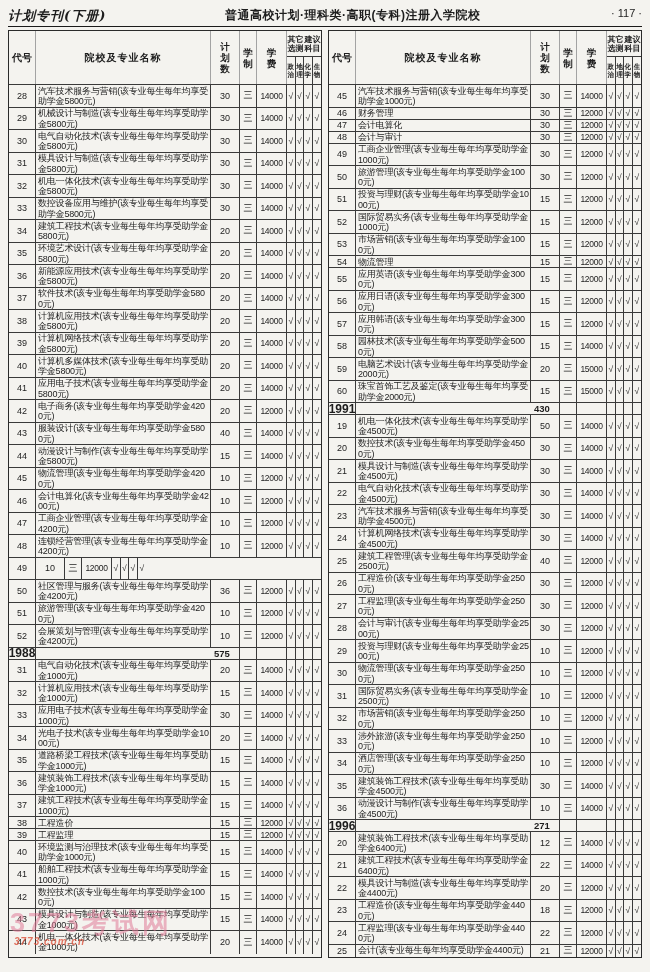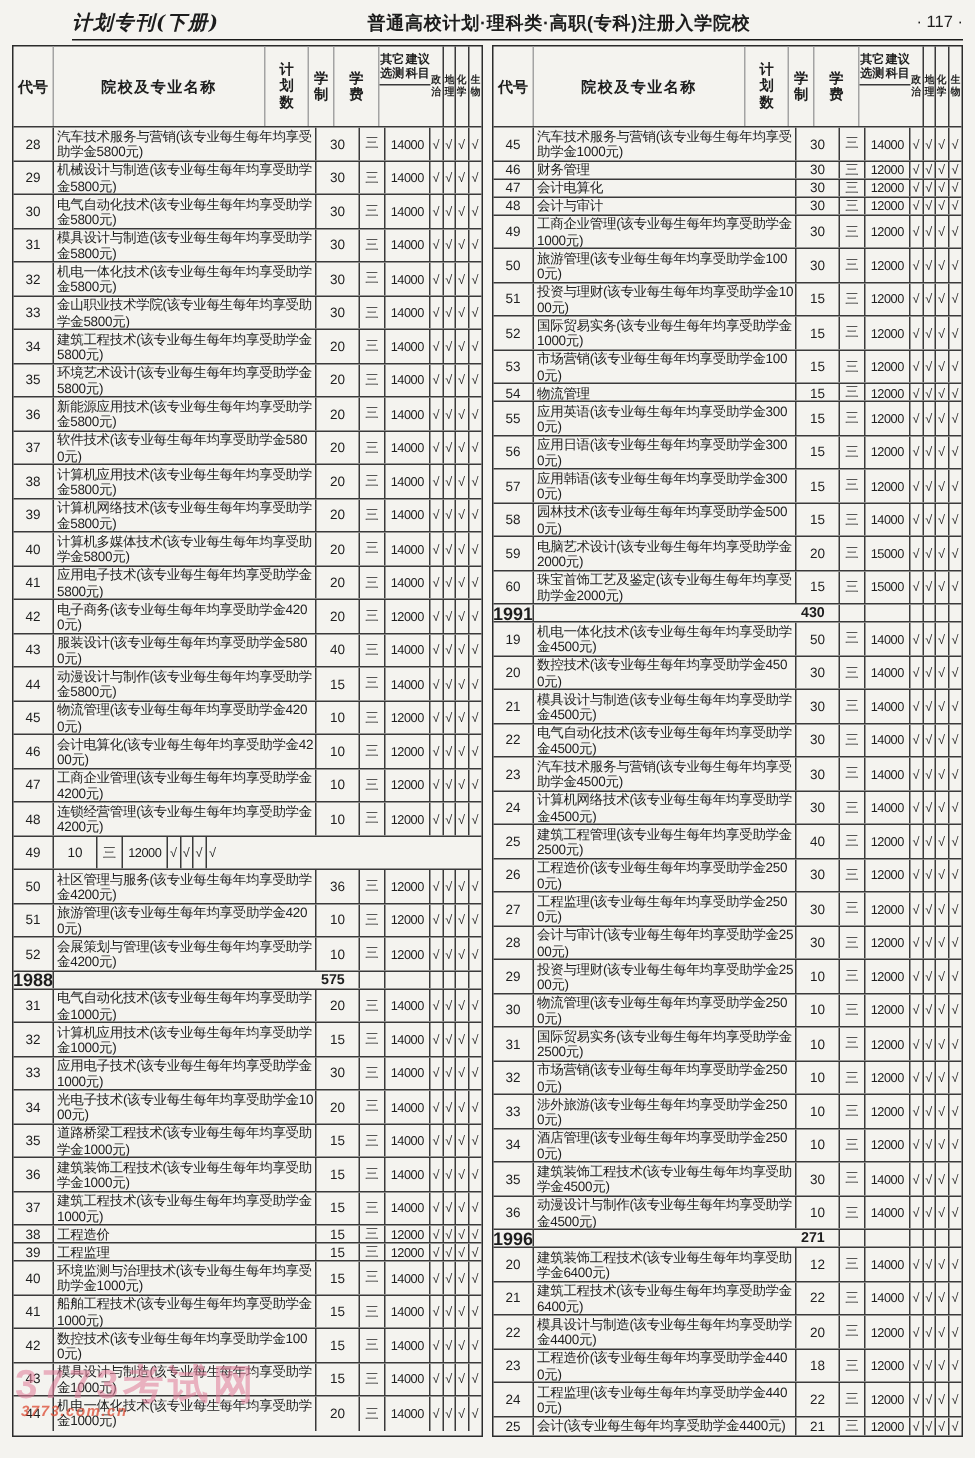--- a/index.html
+++ b/index.html
@@ -9,23 +9,23 @@
     background: #f4f3ef;
     font-family: "Liberation Sans", sans-serif;
     color: #1d1d1d;
     position: relative;
     overflow: hidden;
   }
   .page { position: absolute; inset: 0; padding: 7px 8px 0 8px; }
 
   
   .page-header {
-    display: flex; align-items: center; justify-content: space-between;
+    display: flex; align-items: flex-start; justify-content: space-between;
     border-bottom: 1.6px solid #1a1a1a;
-    padding-bottom: 3px; height: 20px; margin-left: 40px;
+    padding-bottom: 3px; height: 20px;
   }
   .journal-title {
     font-family: "DejaVu Serif", serif;
     font-style: italic; font-weight: bold;
     font-size: 13px; letter-spacing: 1px; white-space: nowrap;
   }
   .header-title {
     font-weight: bold; font-size: 12px; letter-spacing: 0.5px;
     white-space: nowrap; transform: translateX(-6px);
   }
@@ -39,21 +39,21 @@
     background: #f4f3ef;
   }
   .thead { display: flex; height: 54px; border-bottom: 1px solid #3a3a3a; font-weight: bold; }
   .th { border-right: 1px solid #a3a3a3; display: flex; align-items: center; justify-content: center; }
   .th.code  { flex: 0 0 27px; font-size: 10px; }
   .th.name  { flex: 1 1 auto; font-size: 10px; letter-spacing: 1px; }
   .th.plan  { flex: 0 0 29px; }
   .th.dur   { flex: 0 0 17px; }
   .th.fee   { flex: 0 0 30px; }
   .vh { width: 11px; word-break: break-all; text-align: center; font-size: 9.5px; line-height: 11px; }
-  .subj-group { flex: 0 0 34px; display: flex; flex-direction: row; }
+  .subj-group { flex: 0 0 34px; display: flex; flex-direction: column; }
   .group-top {
     height: 26px; border-bottom: 1px solid #3a3a3a;
     display: flex; align-items: center; justify-content: center; gap: 0;
   }
   .group-label { width: 17px; word-break: break-all; font-size: 8px; line-height: 9px; text-align: center; letter-spacing: 0; }
   .group-cols { flex: 1; display: flex; }
   .subj {
     flex: 0 0 8.5px; border-right: 1px solid #3a3a3a;
     word-break: break-all; font-size: 7px; line-height: 8px;
     display: flex; align-items: center; justify-content: center;
@@ -195,21 +195,21 @@
             <div class="td plan">30</div>
             <div class="td dur">三</div>
             <div class="td fee">14000</div>
             <div class="td chk">√</div>
             <div class="td chk">√</div>
             <div class="td chk">√</div>
             <div class="td chk">√</div>
           </div>
           <div class="tr two-line">
             <div class="td code">33</div>
-            <div class="td name">金山职业技术学院(该专业每生每年均享受助学金5800元)</div>
+            <div class="td name">数控设备应用与维护(该专业每生每年均享受助学金5800元)</div>
             <div class="td plan">30</div>
             <div class="td dur">三</div>
             <div class="td fee">14000</div>
             <div class="td chk">√</div>
             <div class="td chk">√</div>
             <div class="td chk">√</div>
             <div class="td chk">√</div>
           </div>
           <div class="tr two-line">
             <div class="td code">34</div>

